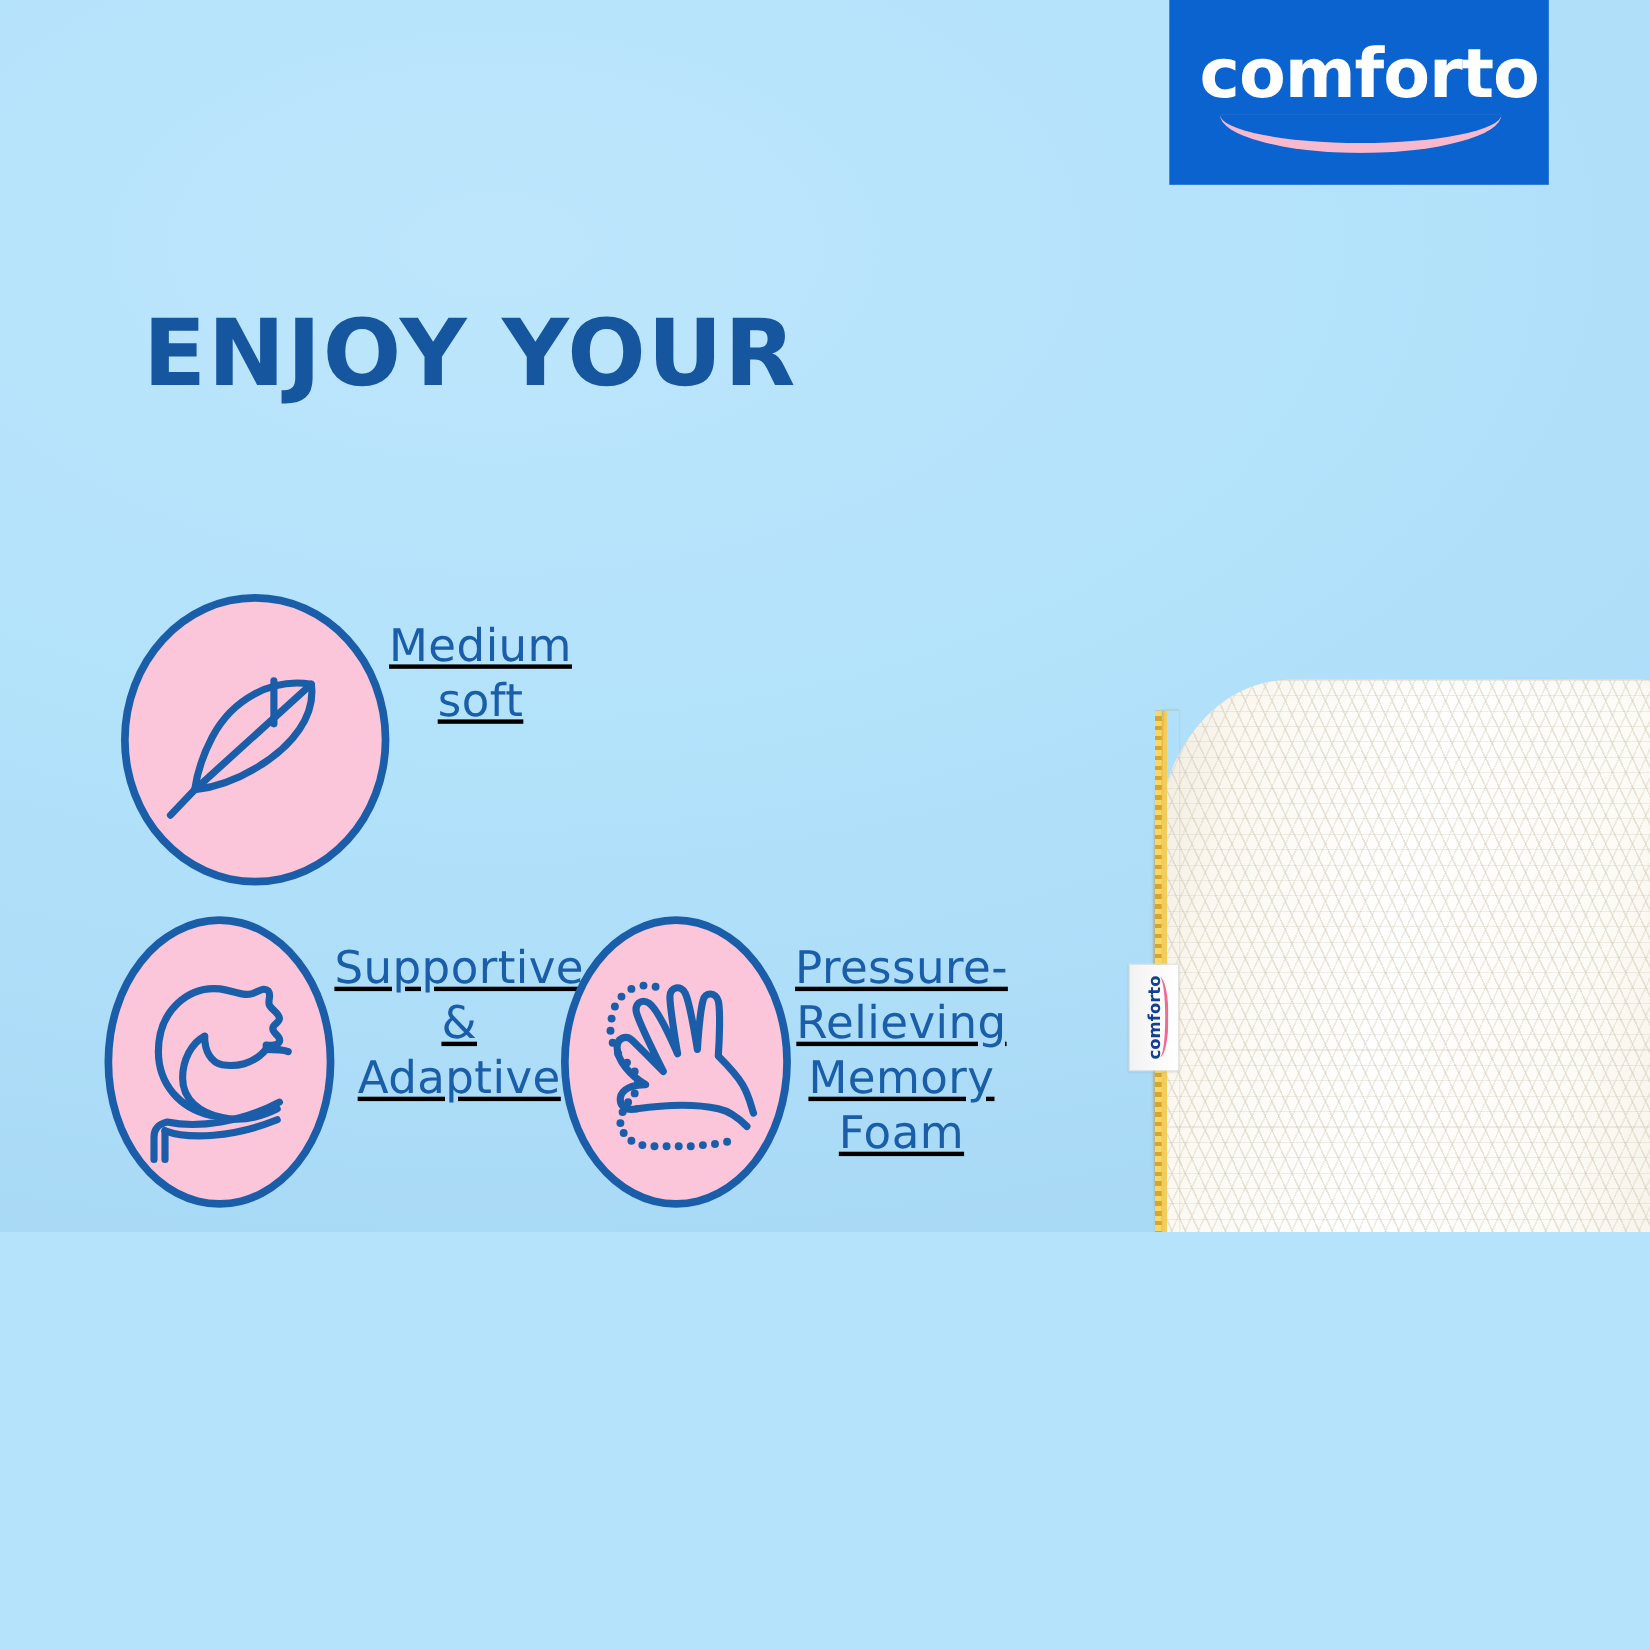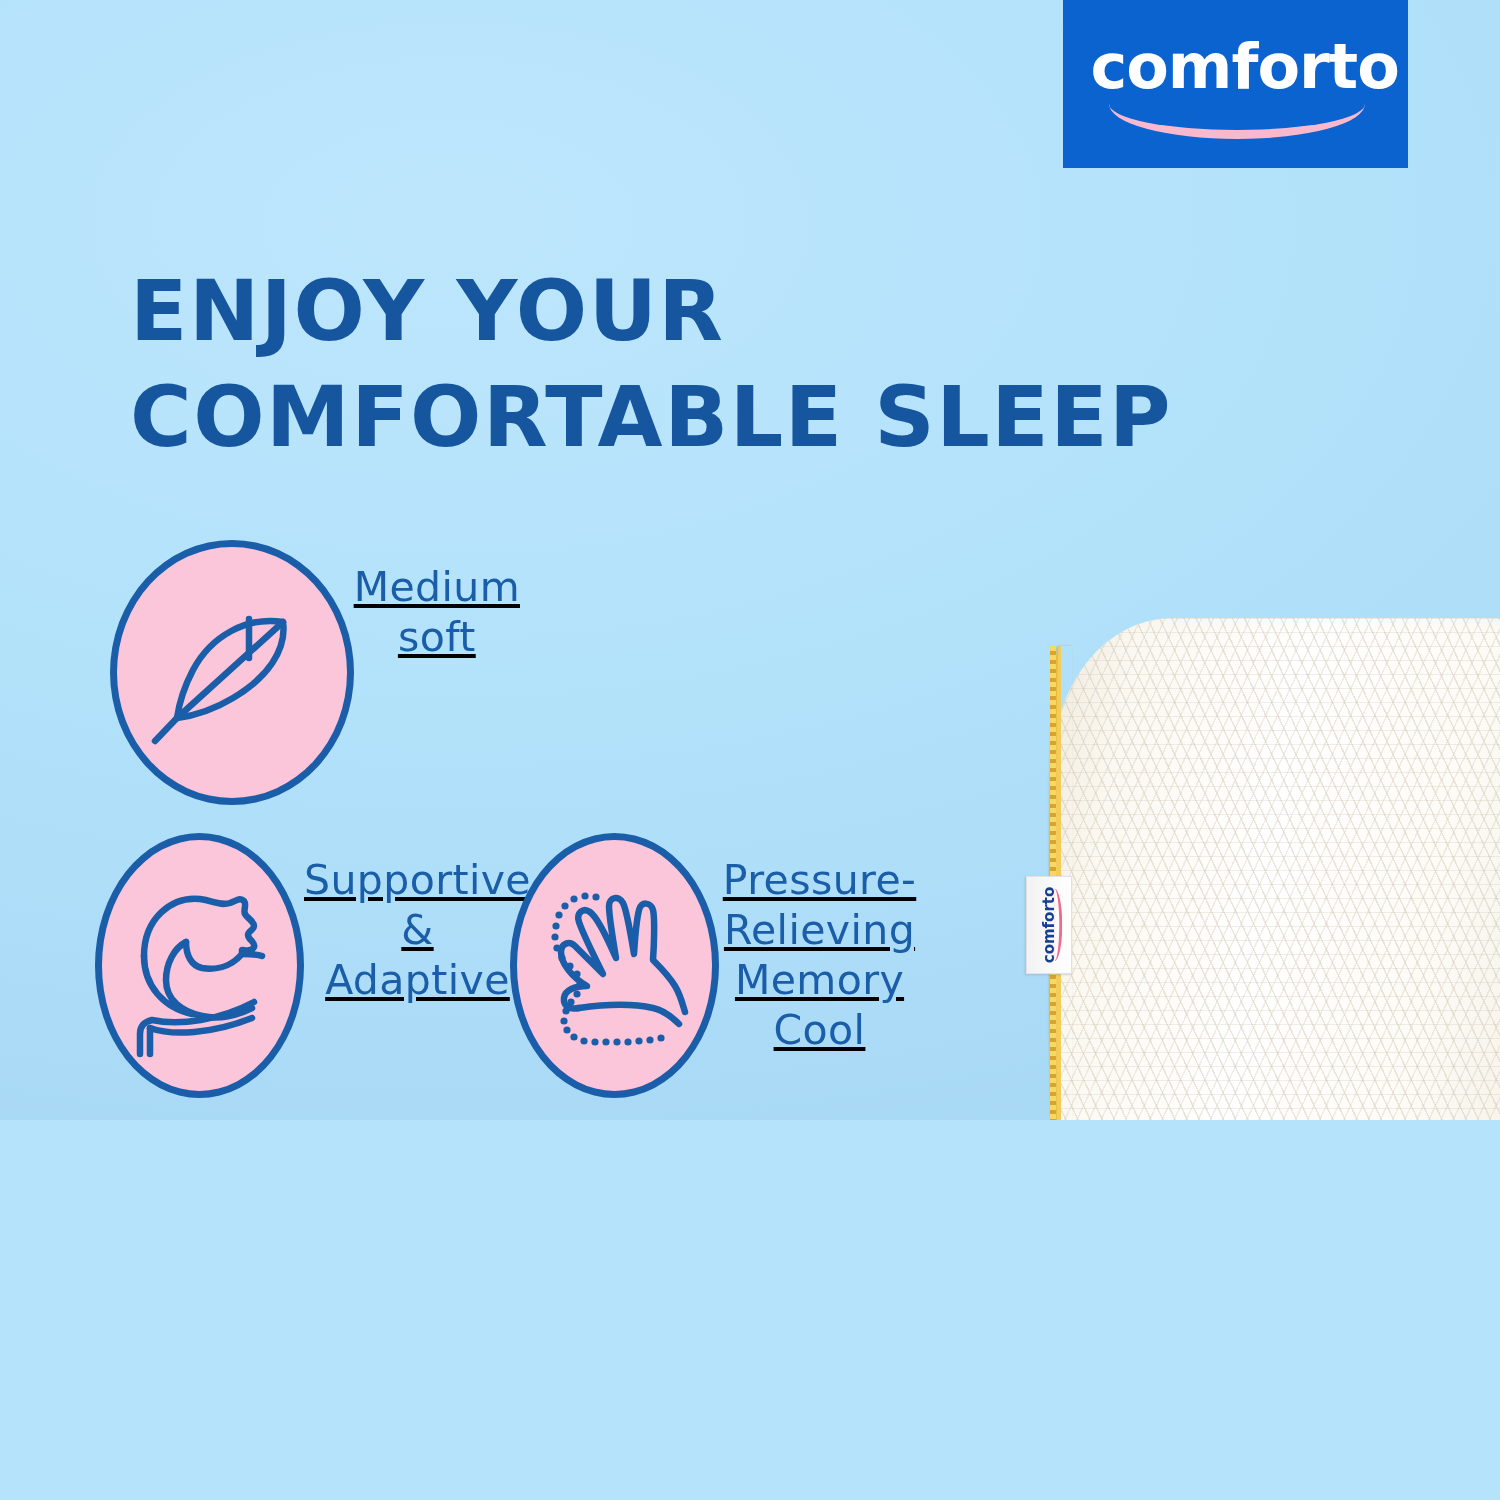--- a/index.html
+++ b/index.html
@@ -33,21 +33,21 @@
     line-height:70px;
   }
   .logo-swoosh{
     position:absolute;left:18px;top:72px;width:256px;height:26px;
     border-bottom:9px solid #f8b9cf;
     border-radius:0 0 50% 50%/0 0 100% 100%;
   }
 
   
   .headline{
-    position:absolute;left:130px;top:258px;width:1060px;
+    position:absolute;left:130px;top:268px;width:1060px;
     color:#15569f;
     font-family:"DejaVu Sans", sans-serif;
     font-weight:bold;
     font-size:84px;
     line-height:106px;
     letter-spacing:1.5px;
   }
   .headline .l2{display:block;}
 
   
@@ -165,21 +165,20 @@
 
   <div class="logo-box">
     <div class="logo-inner">
       <div class="logo-word">comforto</div>
       <div class="logo-swoosh"></div>
     </div>
   </div>
 
   <div class="headline">
     <span class="l1">ENJOY YOUR</span>
-    <span class="l2">COMFORTABLE SLEEP</span>
   </div>
 
   <div class="features">
 
     <div class="frow r1">
 
       <div class="fcell c0">
         <div class="badge">
           <svg width="190" height="190" viewBox="0 0 190 190">
             <g fill="none" stroke="#1a5da8" stroke-width="6.5" stroke-linecap="round" stroke-linejoin="round">
@@ -277,21 +276,21 @@
                 <circle cx="100" cy="174" r="3.6"></circle>
                 <circle cx="111" cy="174" r="3.6"></circle>
                 <circle cx="122" cy="173" r="3.6"></circle>
                 <circle cx="133" cy="172" r="3.6"></circle>
                 <circle cx="144" cy="170" r="3.6"></circle>
               </g>
             </g>
           </svg>
         </div>
         <div class="flabel">Pressure-Relieving
-Memory Cool</div>
+Memory Foam</div>
       </div>
 
     </div>
   </div>
 
   <div class="pillow-wrap">
     <div class="pillow-shadow"></div>
     <div class="pillow-body">
       <div class="tex"></div>
       <div class="tex2"></div>

